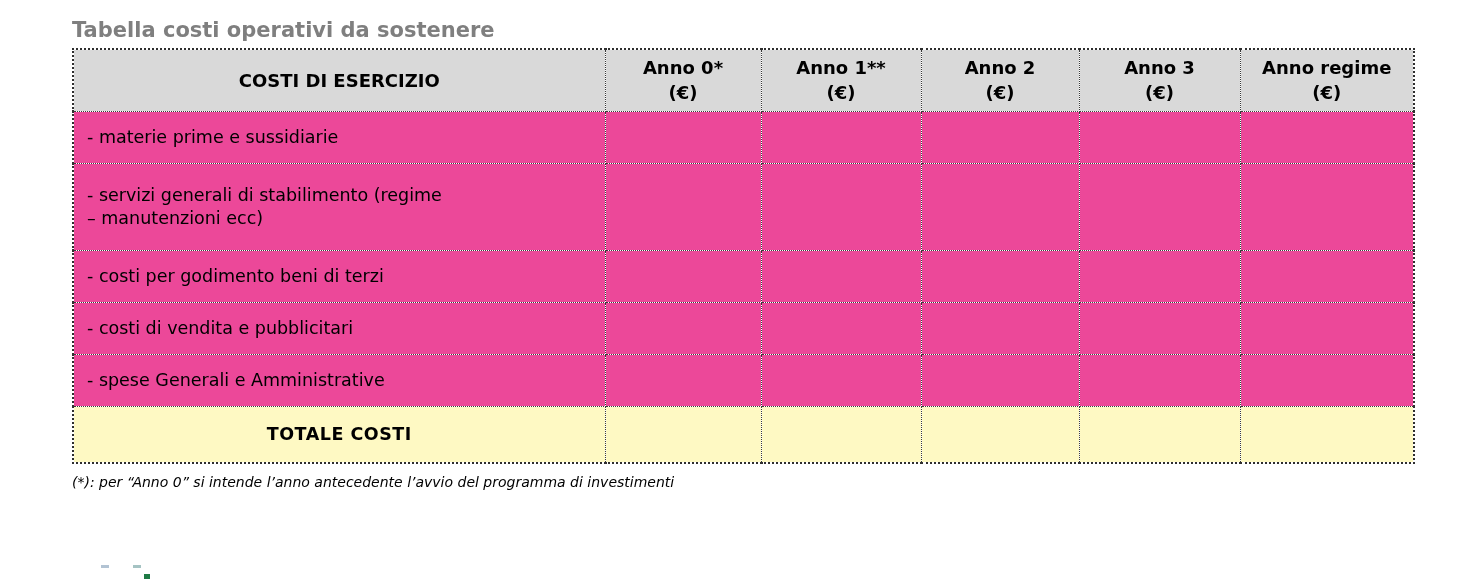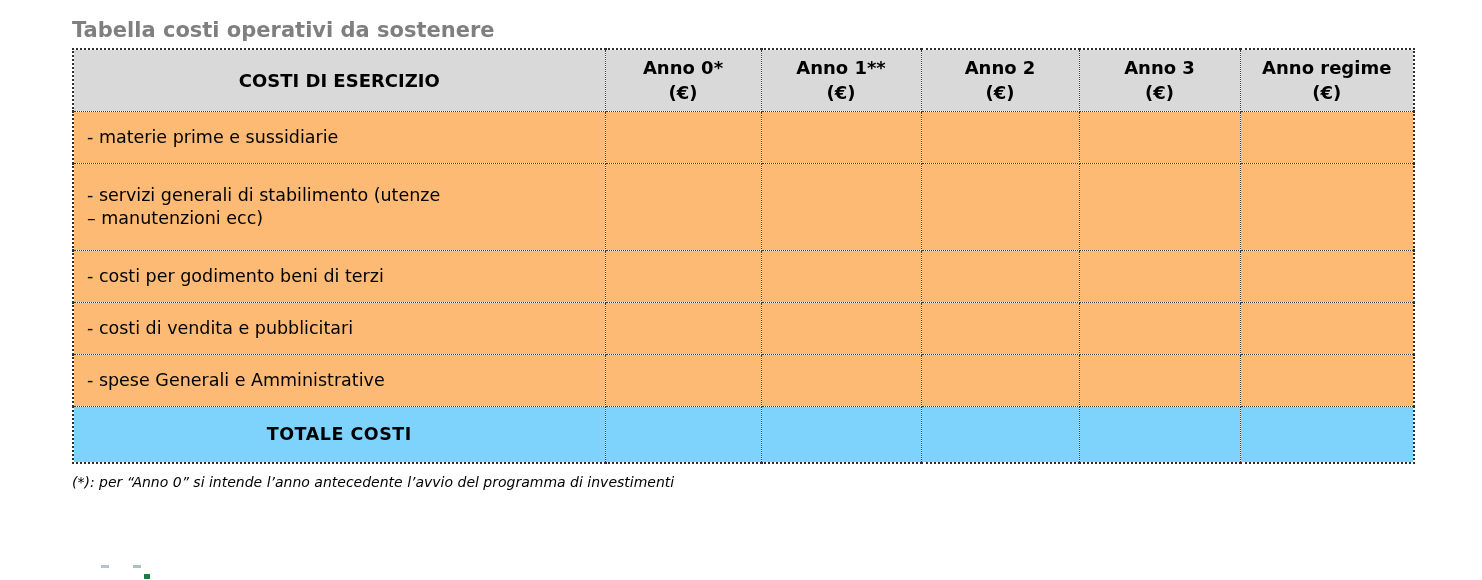--- a/index.html
+++ b/index.html
@@ -45,41 +45,41 @@
     background: #d9d9d9;
     height: 62px;
     font-size: 18px;
     font-weight: bold;
     text-align: center;
     vertical-align: middle;
     line-height: 25px;
     padding: 0 2px;
   }
   .costs-table tbody td {
-    background: #fdba74;
+    background: #ec4899;
     font-size: 17.5px;
     vertical-align: middle;
   }
   .costs-table tr.body-row {
     height: 52px;
   }
   .costs-table tr.body-row.tall {
     height: 87px;
   }
   td.row-label {
     text-align: left;
     padding: 2px 6px 2px 13px;
     white-space: pre-line;
     line-height: 23px;
   }
   .costs-table tr.total-row {
     height: 57px;
   }
   .costs-table tr.total-row td {
-    background: #7dd3fc;
+    background: #fef9c3;
   }
   td.total-label {
     font-weight: bold;
     font-size: 18px;
     text-align: center;
     letter-spacing: 0.5px;
   }
   .footnotes {
     margin-top: 3px;
   }
@@ -145,21 +145,21 @@
     <tbody>
       <tr class="body-row">
         <td class="row-label">- materie prime e sussidiarie</td>
         <td></td>
         <td></td>
         <td></td>
         <td></td>
         <td></td>
       </tr>
       <tr class="body-row tall">
-        <td class="row-label">- servizi generali di stabilimento (utenze
+        <td class="row-label">- servizi generali di stabilimento (regime
 –  manutenzioni ecc)</td>
         <td></td>
         <td></td>
         <td></td>
         <td></td>
         <td></td>
       </tr>
       <tr class="body-row">
         <td class="row-label">- costi per godimento beni di terzi</td>
         <td></td>

